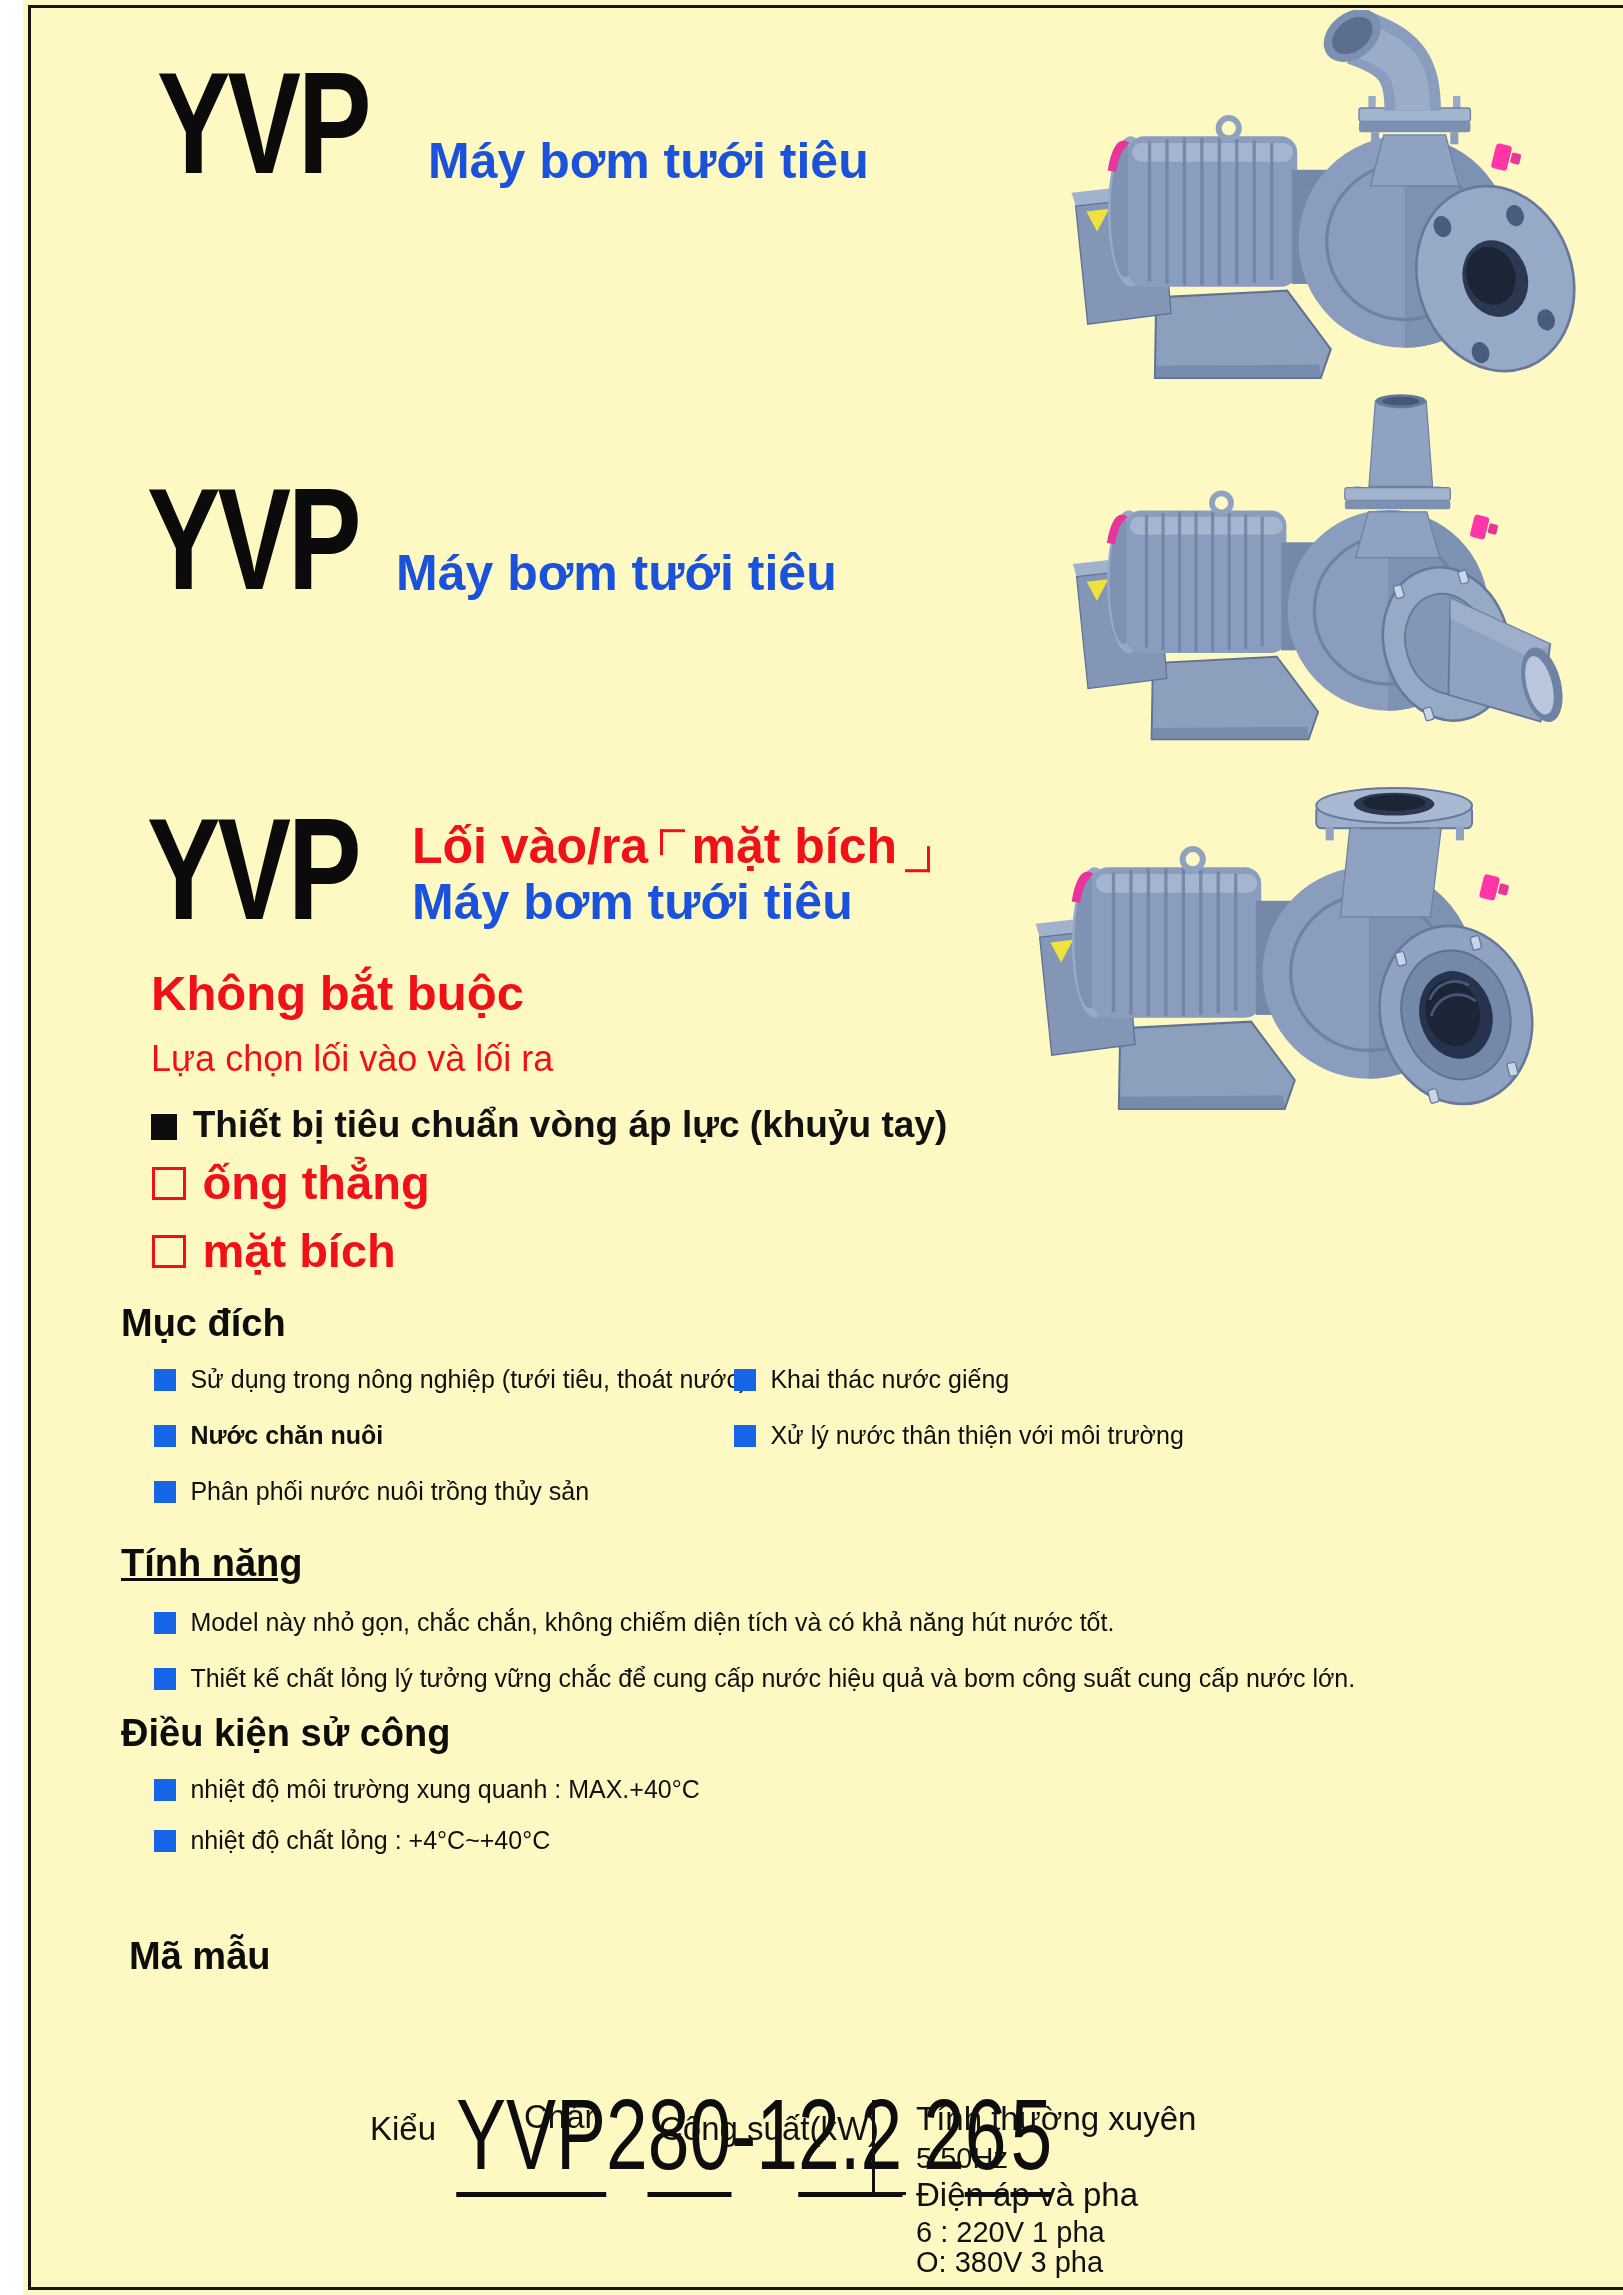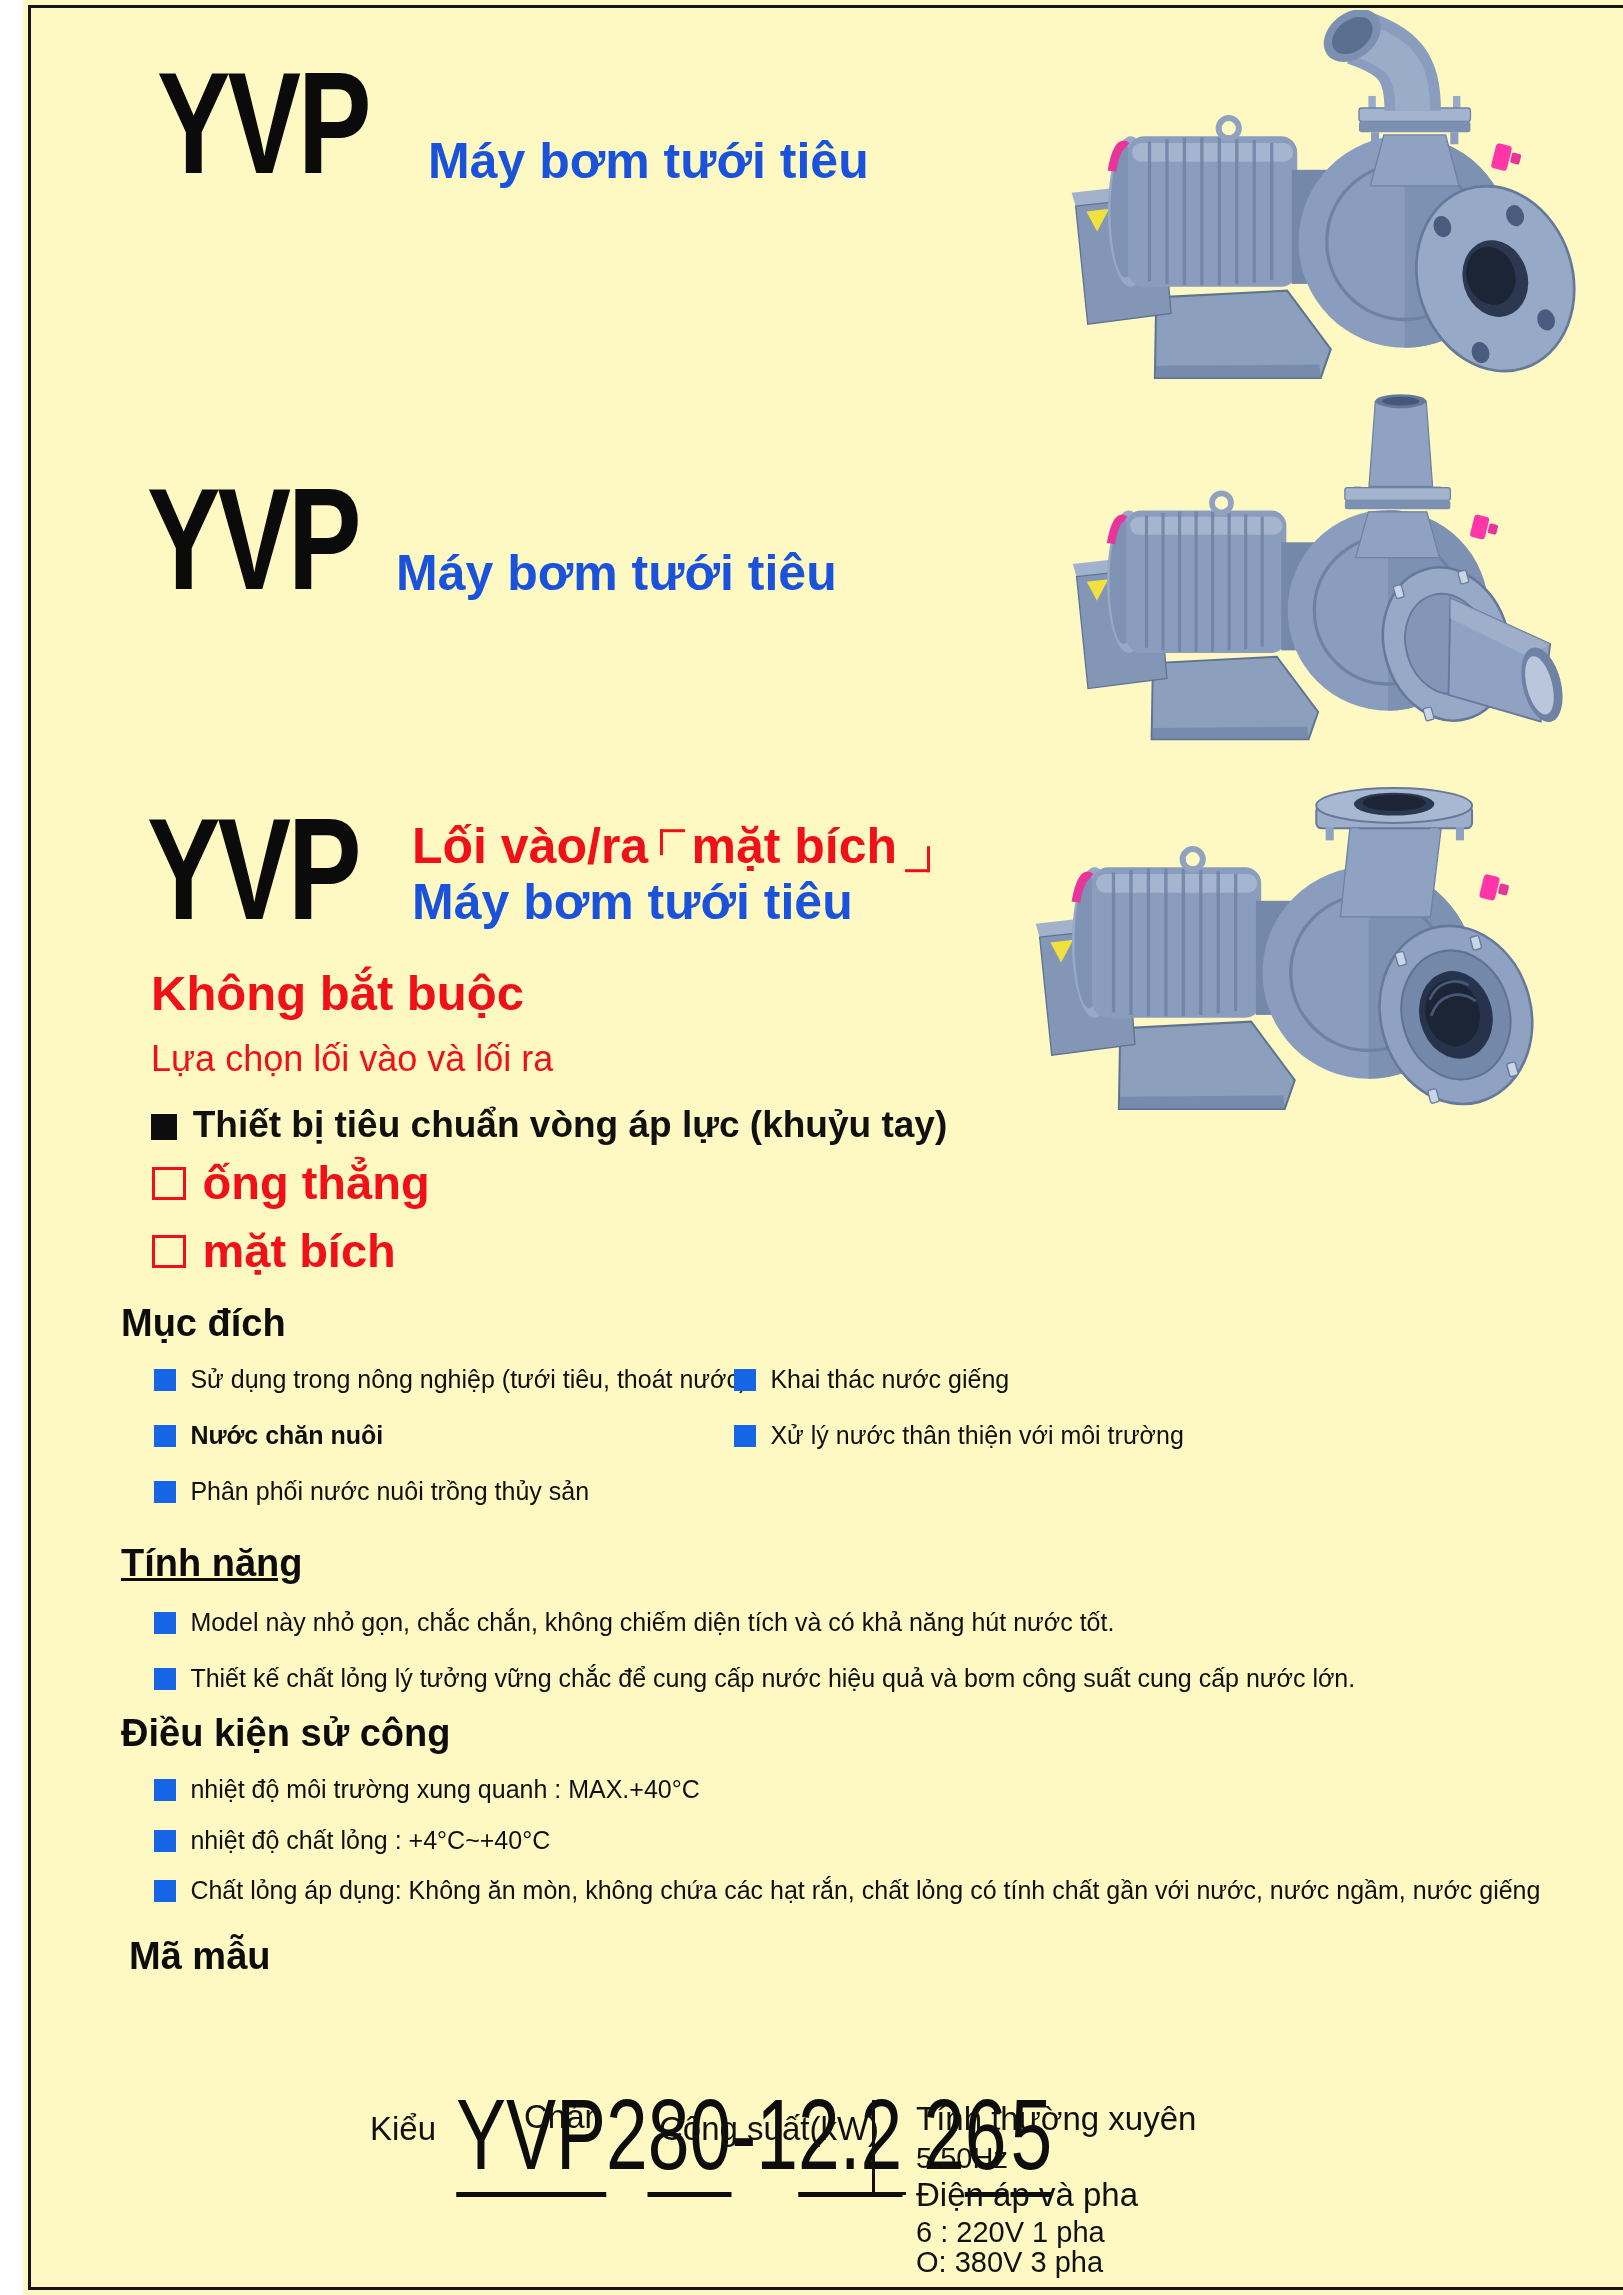--- a/index.html
+++ b/index.html
@@ -258,23 +258,20 @@
     <span class="sq-blue"></span><span>Thiết kế chất lỏng lý tưởng vững chắc để cung cấp nước hiệu quả và bơm công suất cung cấp nước lớn.</span>
   </div>
 
   <div class="abs sec-title" style="left:98px;top:1714px;">Điều kiện sử công</div>
   <div class="abs b-row" style="left:131px;top:1774px;">
     <span class="sq-blue"></span><span>nhiệt độ môi trường xung quanh : MAX.+40°C</span>
   </div>
   <div class="abs b-row" style="left:131px;top:1825px;">
     <span class="sq-blue"></span><span>nhiệt độ chất lỏng : +4°C~+40°C</span>
   </div>
-  <div class="abs b-row" style="left:131px;top:1875px;">
-    <span class="sq-blue"></span><span>Chất lỏng áp dụng: Không ăn mòn, không chứa các hạt rắn, chất lỏng có tính chất gần với nước, nước ngầm, nước giếng</span>
-  </div>
 
   <div class="abs sec-title" style="left:106px;top:1937px;">Mã mẫu</div>
 
   <div class="abs" style="left:301px;top:1984px;width:1242px;height:294px;">
     <div class="mc-code" style="position:absolute;left:6.5px;top:0;">
       <span class="mc-part u">YVP</span><span class="mc-part">2</span><span class="mc-part u">80</span><span class="mc-part">-1</span><span class="mc-part u">2.2</span><span class="mc-part"> </span><span class="mc-part">2</span><span class="mc-part u">6</span><span class="mc-part u mc-gap">5</span>
     </div>
 
     <div class="vline abs" style="left:548px;top:116px;height:93px;"></div>
     <div class="hline-tick abs" style="left:548px;top:208px;width:34px;"></div>

